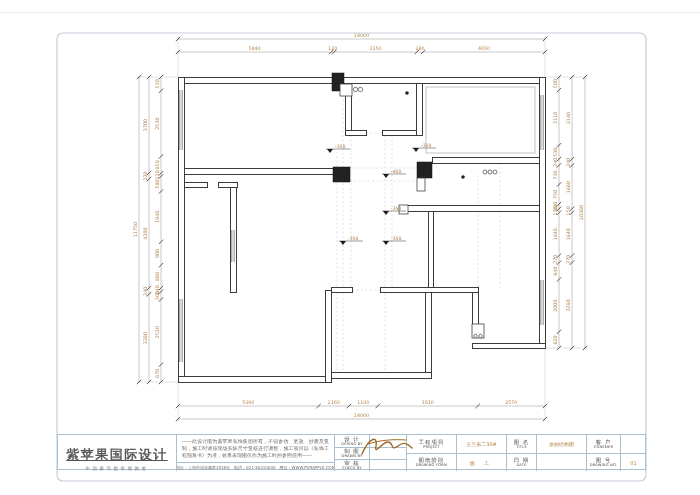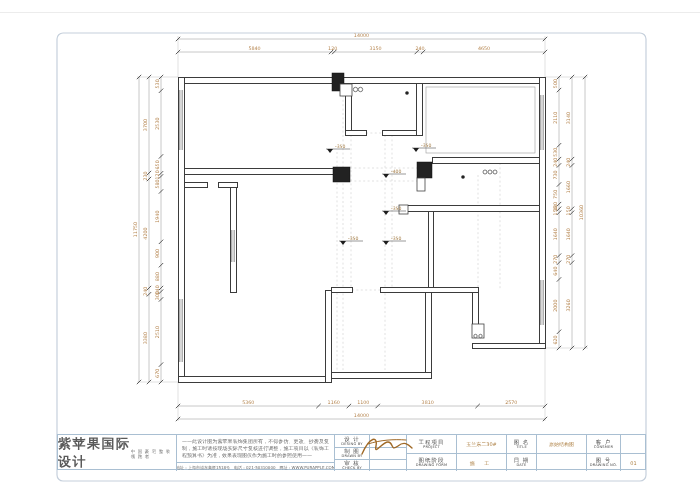--- a/index.html
+++ b/index.html
@@ -19,21 +19,21 @@
   .dim line{stroke:#9a9a9a;stroke-width:.55;}
   .dim line.tick{stroke:#4a4a4a;stroke-width:.9;}
   .dim text{fill:#b5854f;font-size:4.8px;text-anchor:middle;font-family:"DejaVu Sans",sans-serif;}
   .lvl line{stroke:#555;stroke-width:.6;}
   .lvl path{fill:#1d1d1d;}
   .lvl text{fill:#a8834f;font-size:4.6px;font-family:"DejaVu Sans",sans-serif;}
   
   .tb{position:absolute;left:57px;top:434px;width:589px;height:36px;border:1px solid #a9bfd2;box-sizing:border-box;background:#fff;color:#555;}
   .cell{position:absolute;box-sizing:border-box;border-left:1px solid #a9bfd2;overflow:hidden;}
   .rowline{border-top:1px solid #a9bfd2;}
-  .company{display:flex;flex-direction:row;align-items:center;justify-content:flex-end;border-left:none;}
+  .company{display:flex;flex-direction:column;align-items:center;justify-content:flex-end;border-left:none;text-decoration:underline;}
   .company .cn{font-size:13px;font-weight:bold;letter-spacing:1.5px;color:#5a5a5a;}
   .company .tag{font-size:4.5px;letter-spacing:2.5px;color:#777;margin-top:2px;}
   .disc{font-size:5px;line-height:7px;color:#6b6b6b;padding:3px 5px 0 5px;text-align:justify;}
   .addr{font-size:4px;color:#6b6b6b;display:flex;align-items:center;justify-content:center;white-space:nowrap;}
   .lab{display:flex;flex-direction:column;align-items:center;justify-content:center;text-align:center;color:#4a4a4a;}
   .lab .cn{font-size:5.5px;letter-spacing:1px;line-height:6px;}
   .lab .en{font-size:3.6px;line-height:4.5px;letter-spacing:.2px;}
   .val{display:flex;align-items:center;justify-content:center;color:#ad7f42;font-size:5px;}
   .val.stage{letter-spacing:4px;}
   .sig{position:absolute;left:296px;top:-3px;width:90px;height:30px;overflow:visible;pointer-events:none;}

